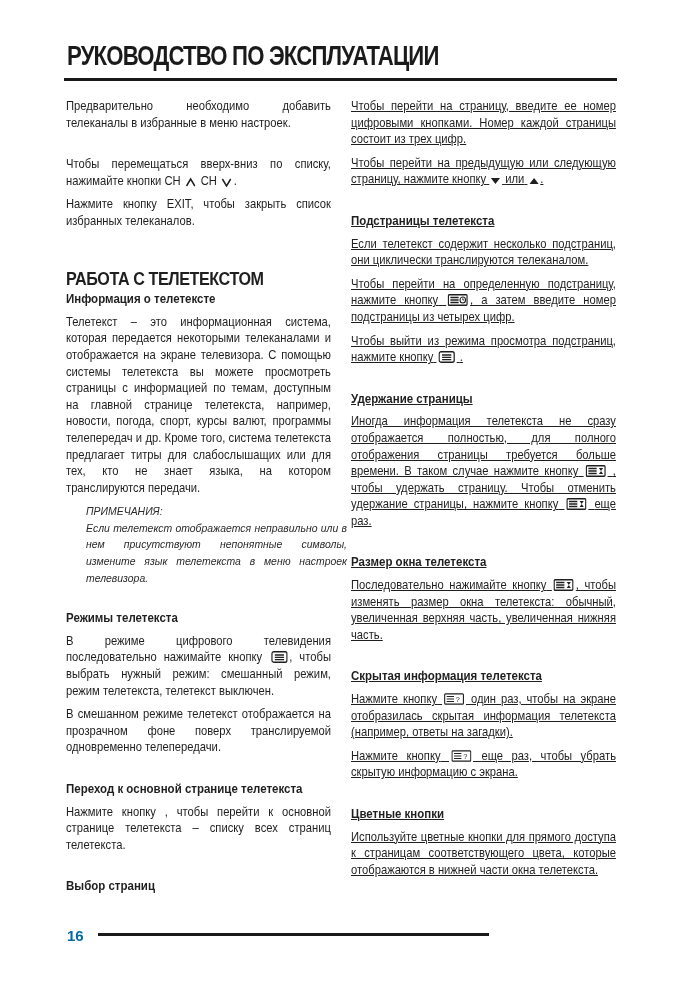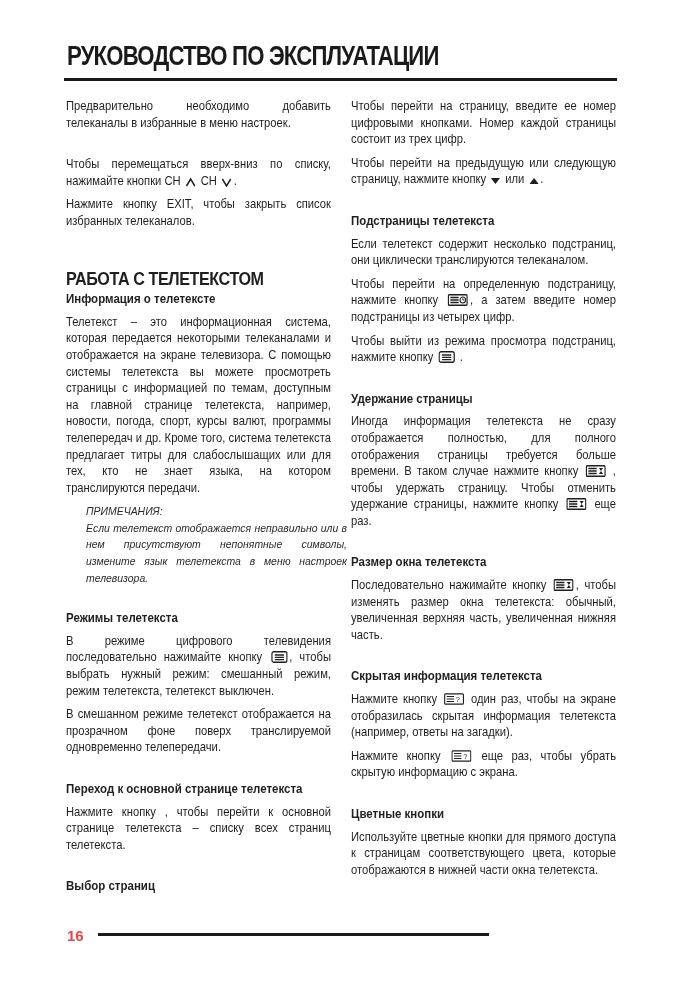--- a/index.html
+++ b/index.html
@@ -3,32 +3,32 @@
   <meta charset="utf-8">
   <style>
     html, body { margin: 0; padding: 0; background: #ffffff; }
     body { width: 693px; height: 990px; position: relative; overflow: hidden;
       font-family: "Liberation Sans Narrow", "Liberation Sans", sans-serif; color: #1f1f1f; }
     .page-title { position: absolute; left: 67px; top: 41px; font-size: 27px; font-weight: bold;
       letter-spacing: -1px; transform: scaleX(0.82); transform-origin: left top; white-space: nowrap; color: #1a1a1a; }
     .title-rule { position: absolute; left: 64px; top: 78px; width: 553px; height: 3px; background: #1a1a1a; }
     .col { position: absolute; top: 98px; width: 265px; font-size: 12.2px; line-height: 16.6px; }
     .col-left { left: 66px; }
-    .col-right { left: 351px; }
+    .col-right { left: 351px; text-decoration: underline; }
     .p { margin: 0 0 7px 0; text-align: justify; transform: scaleX(0.92); transform-origin: left top; width: 288px; }
     .gap { height: 18px; }
     .gap-lg { height: 34px; }
     .h2 { font-size: 19px; font-weight: bold; margin: 0 0 4px 0; letter-spacing: -0.5px;
       transform: scaleX(0.85); transform-origin: left top; white-space: nowrap; }
     .h3 { font-size: 12.5px; font-weight: bold; margin: 0 0 6px 0; transform: scaleX(0.92);
       transform-origin: left top; white-space: nowrap; }
     .note { margin: 0 0 6px 20px; font-style: italic; font-size: 11.6px; line-height: 16.6px;
       transform: scaleX(0.9); transform-origin: left top; width: 290px; text-align: justify; color: #2a2a2a; }
     .icon-btn { display: inline-block; vertical-align: -2px; margin: 0 2px; }
-    .footer-num { position: absolute; left: 67px; top: 927px; font-size: 15px; font-weight: bold; color: #ef4444; }
+    .footer-num { position: absolute; left: 67px; top: 927px; font-size: 15px; font-weight: bold; color: #0369a1; }
     .footer-rule { position: absolute; left: 98px; top: 933px; width: 391px; height: 3px; background: #1a1a1a; }
   </style>
 </head>
 <body>
 
 <div class="page-title">РУКОВОДСТВО ПО ЭКСПЛУАТАЦИИ</div>
 <div class="title-rule"></div>
 
 <div class="col col-left">
   <p class="p">Предварительно необходимо добавить телеканалы в избранные в меню настроек.</p>

